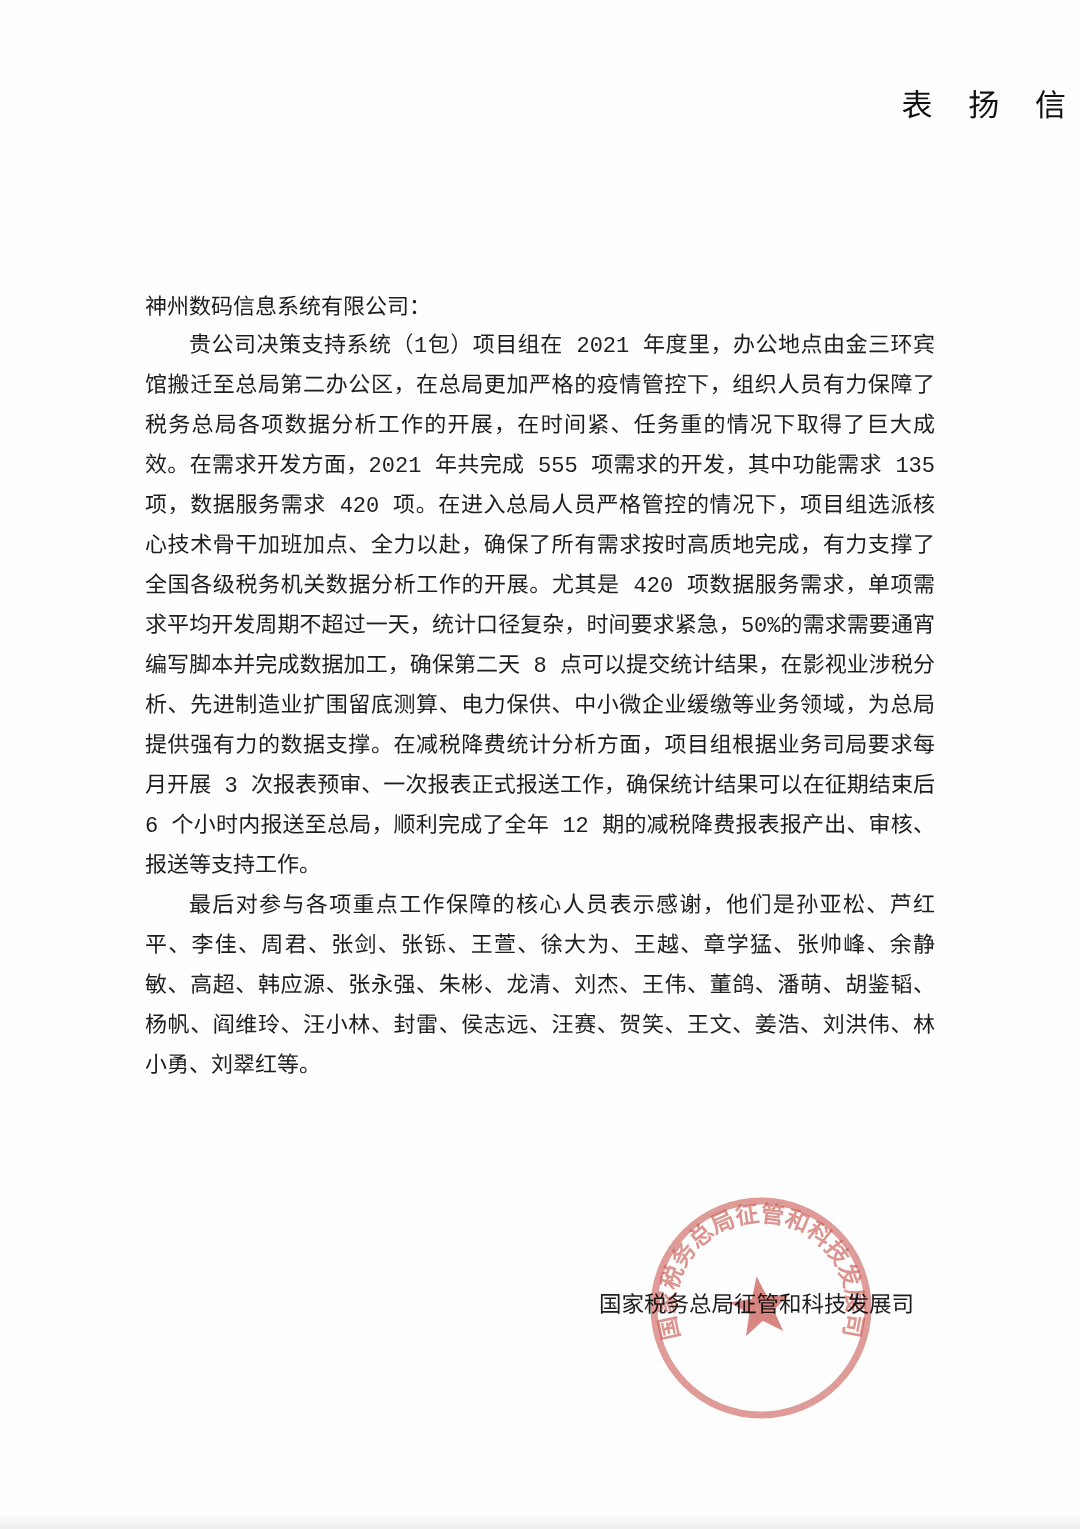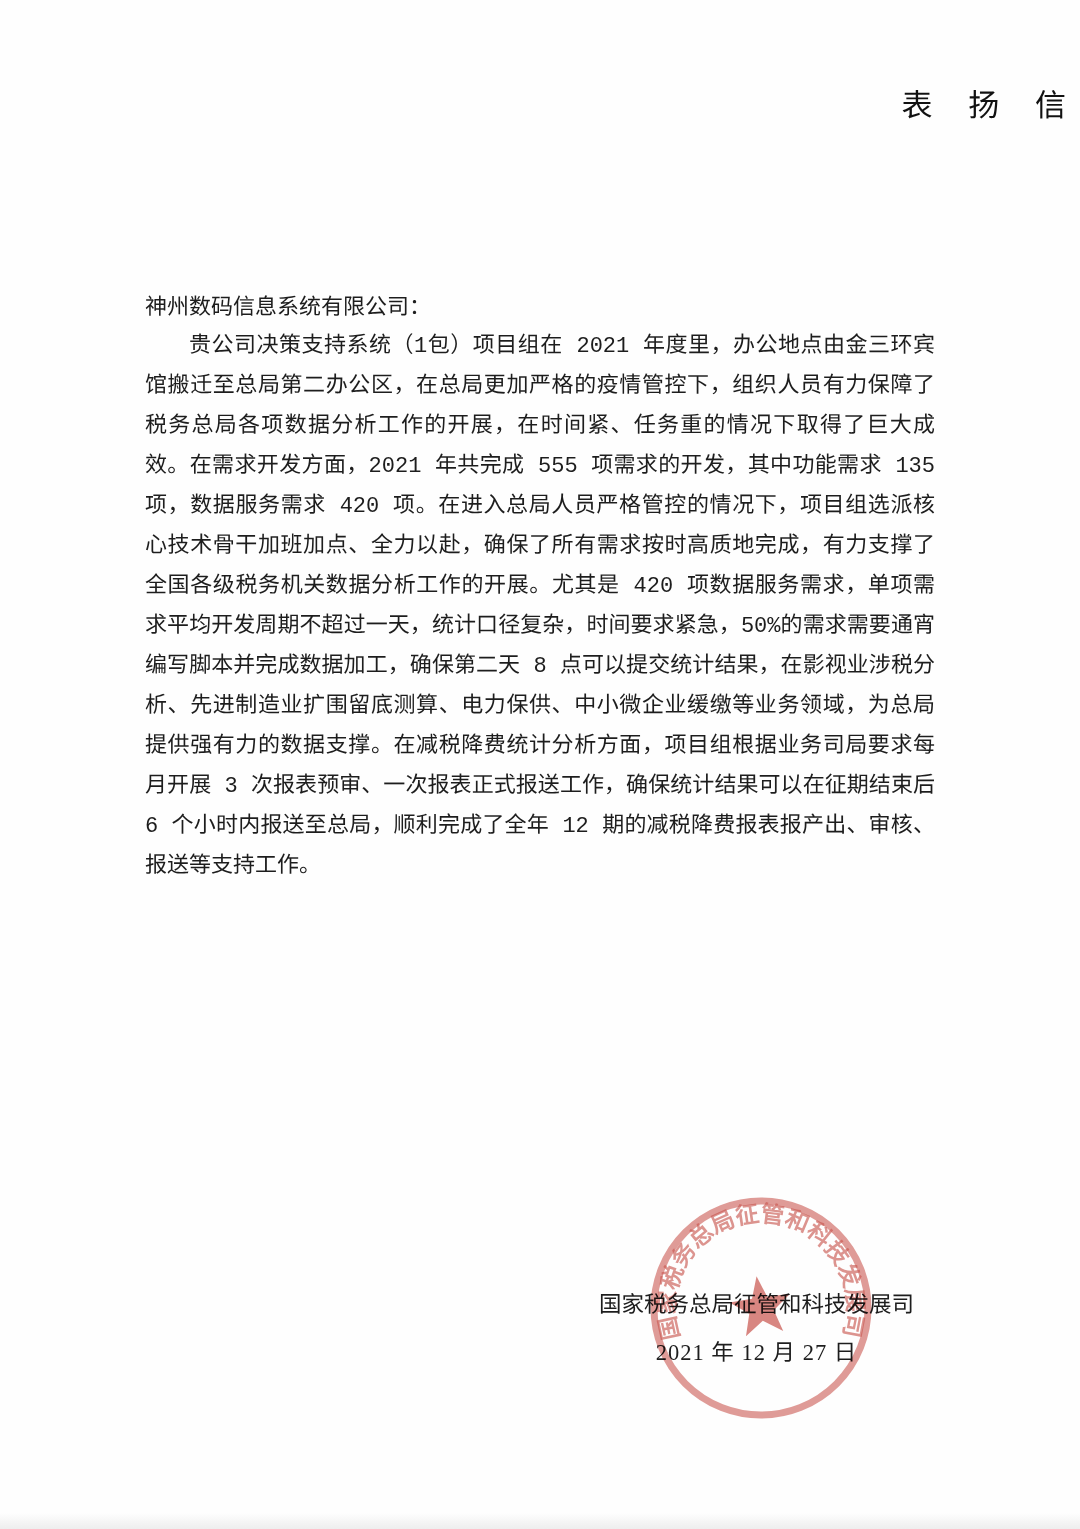--- a/index.html
+++ b/index.html
@@ -78,25 +78,25 @@
 </head>
 <body>
 
 <div class="page">
 
   <div class="title">表 扬 信</div>
 
   <div class="content">
     <p class="salutation">神州数码信息系统有限公司：</p>
     <p class="para">贵公司决策支持系统（1包）项目组在 2021 年度里，办公地点由金三环宾馆搬迁至总局第二办公区，在总局更加严格的疫情管控下，组织人员有力保障了税务总局各项数据分析工作的开展，在时间紧、任务重的情况下取得了巨大成效。在需求开发方面，2021 年共完成 555 项需求的开发，其中功能需求 135 项，数据服务需求 420 项。在进入总局人员严格管控的情况下，项目组选派核心技术骨干加班加点、全力以赴，确保了所有需求按时高质地完成，有力支撑了全国各级税务机关数据分析工作的开展。尤其是 420 项数据服务需求，单项需求平均开发周期不超过一天，统计口径复杂，时间要求紧急，50%的需求需要通宵编写脚本并完成数据加工，确保第二天 8 点可以提交统计结果，在影视业涉税分析、先进制造业扩围留底测算、电力保供、中小微企业缓缴等业务领域，为总局提供强有力的数据支撑。在减税降费统计分析方面，项目组根据业务司局要求每月开展 3 次报表预审、一次报表正式报送工作，确保统计结果可以在征期结束后 6 个小时内报送至总局，顺利完成了全年 12 期的减税降费报表报产出、审核、报送等支持工作。</p>
+    <p class="para">最后对参与各项重点工作保障的核心人员表示感谢，他们是孙亚松、芦红平、李佳、周君、张剑、张铄、王萱、徐大为、王越、章学猛、张帅峰、余静敏、高超、韩应源、张永强、朱彬、龙清、刘杰、王伟、董鸽、潘萌、胡鉴韬、杨帆、阎维玲、汪小林、封雷、侯志远、汪赛、贺笑、王文、姜浩、刘洪伟、林小勇、刘翠红等。</p>
   </div>
 
   <div class="signature">
     <div class="sig-org">国家税务总局征管和科技发展司</div>
-    <div class="sig-date">2021 年 12 月 27 日</div>
   </div>
 
   <svg class="seal" viewBox="-120 -120 240 240" xmlns="http://www.w3.org/2000/svg">
     <circle r="107" fill="none" stroke-width="7" opacity="0.58" stroke="#c9544d"></circle>
     <polygon points="0,-32 7.6,-10.5 30.4,-9.9 12.4,4 18.8,25.9 0,13 -18.8,25.9 -12.4,4 -30.4,-9.9 -7.6,-10.5" transform="rotate(-8)" opacity="0.7" fill="#c9544d"></polygon>
     <path id="sealArc" d="M -80.8 29.4 A 86 86 0 1 1 80.8 29.4" fill="none"></path>
     <text font-size="23" opacity="0.62" font-weight="bold" fill="#c9544d">
       <textPath href="#sealArc" startOffset="0" textLength="328" lengthAdjust="spacingAndGlyphs">国家税务总局征管和科技发展司</textPath>
     </text>
   </svg>

